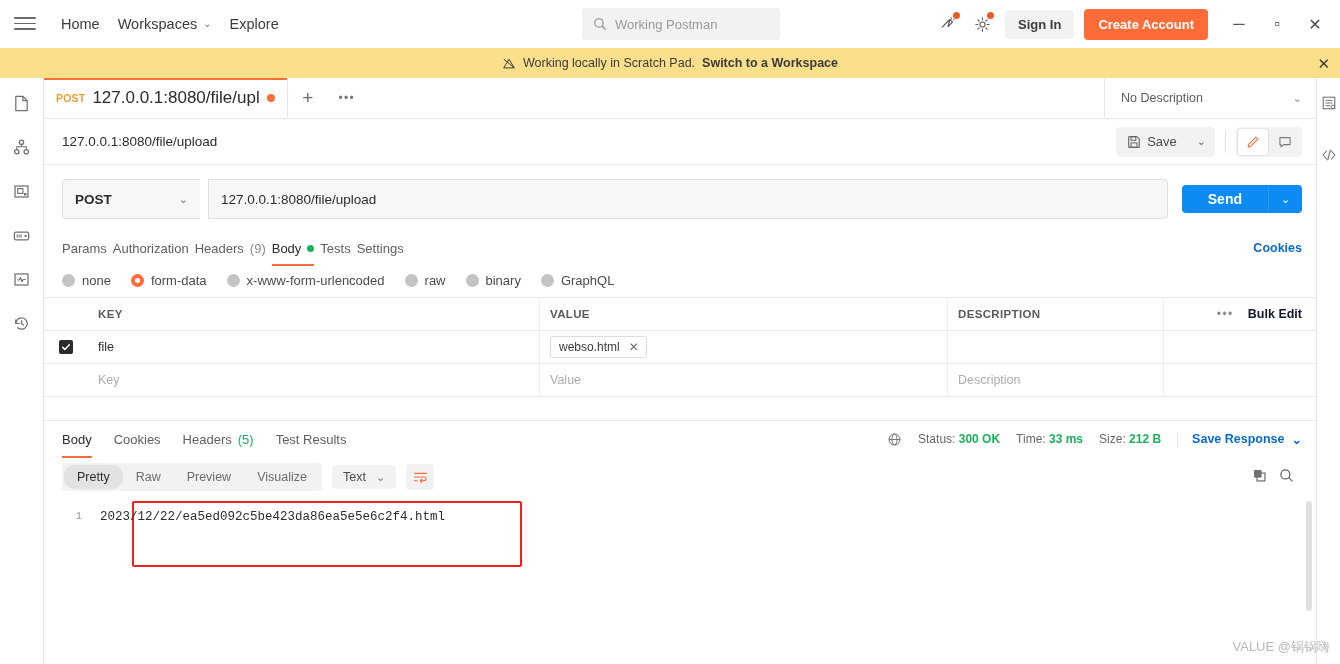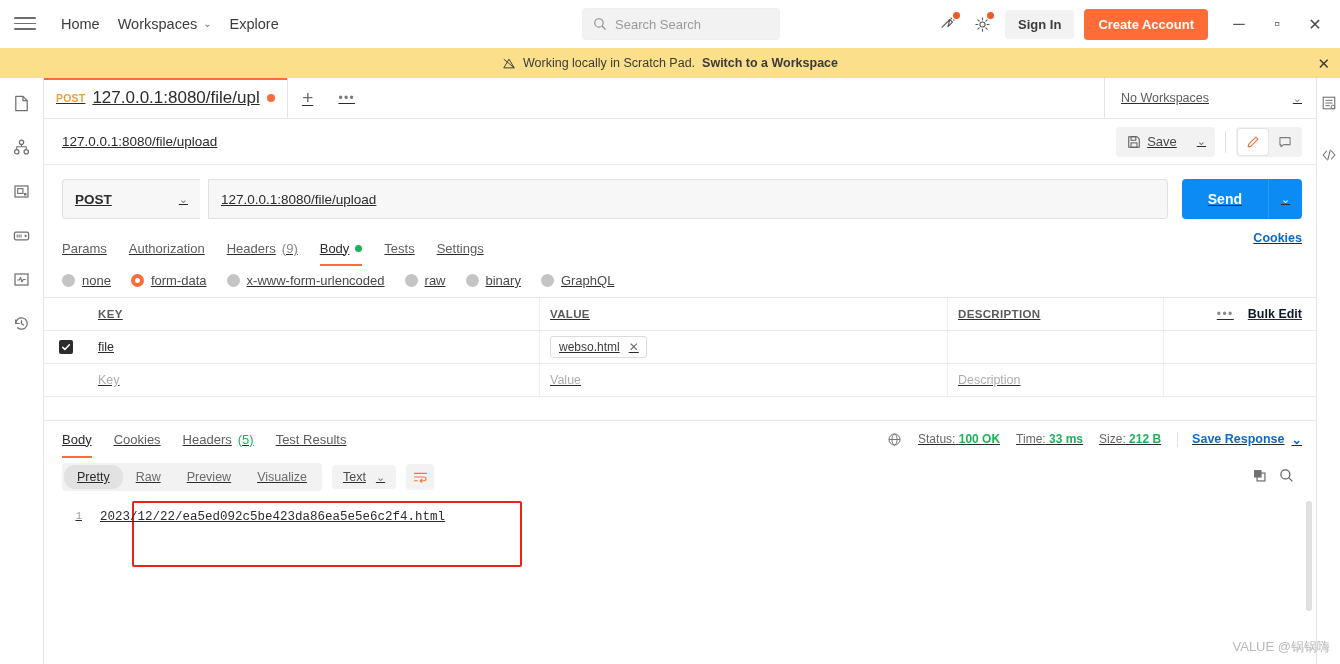--- a/index.html
+++ b/index.html
@@ -44,21 +44,21 @@
     color:#4a4a4a; cursor:pointer; }
 
   
   .banner { height: 30px; background:#fbdf8b; display:flex; align-items:center;
     justify-content:center; position:relative; font-size:12.5px; color:#3b3b3b; gap:7px;}
   .banner b { font-weight:700; }
   .banner .bclose { position:absolute; right: 10px; top: 50%; transform: translateY(-50%);
     font-size: 15px; color:#3b3b3b; cursor:pointer; line-height:1;}
 
   
-  .bodyrow { display:flex; height: 586px; text-decoration: underline; }
+  .bodyrow { display:flex; height: 586px; }
   .leftrail { width: 44px; border-right: 1px solid #e6e6e6; background:#fff;
     display:flex; flex-direction:column; align-items:center; padding-top: 10px; gap: 14px; }
   .rail-ic { width: 32px; height: 30px; display:flex; align-items:center;
     justify-content:center; cursor:pointer; color:#6f6f6f; }
   .rightrail { width: 24px; border-left: 1px solid #e6e6e6; background:#fff;
     display:flex; flex-direction:column; align-items:center; padding-top: 10px; gap: 22px;}
   .rightrail .rail-ic { width: 22px; }
   .center { flex: 1; display:flex; flex-direction:column; min-width: 0; }
 
   
@@ -99,30 +99,30 @@
 
   
   .urlrow { display:flex; align-items:center; padding: 14px 14px 12px 18px; gap: 8px; }
   .methodbox { width: 138px; height: 40px; background:#f7f7f7; border:1px solid #e0e0e0;
     border-right:none; border-radius: 4px 0 0 4px; display:flex; align-items:center;
     padding: 0 12px; font-size:13.5px; color:#2c2c2c; font-weight:600; cursor:pointer;}
   .methodbox .chev { margin-left:auto; color:#7b7b7b; font-weight:400; font-size:11px;}
   .urlbox { flex:1; height: 40px; background:#f7f7f7; border:1px solid #e0e0e0;
     border-radius: 0 4px 4px 0; display:flex; align-items:center; padding: 0 12px;
     font-size:13.5px; color:#2c2c2c; cursor:text; }
-  .sendgrp { display:flex; height: 40px; border-radius:4px; overflow:hidden; margin-left: 6px;}
+  .sendgrp { display:flex; height: 28px; border-radius:4px; overflow:hidden; margin-left: 6px;}
   .sendbtn { background:#0d8bf5; color:#fff; font-size:14px; font-weight:700;
     padding: 0 26px; display:flex; align-items:center; cursor:pointer;}
   .sendcaret { background:#0d8bf5; color:#fff; width: 34px; display:flex;
     align-items:center; justify-content:center; cursor:pointer; font-size:11px;
     border-left: 1px solid #2c9bf7;}
 
   
-  .reqtabs { display:flex; padding: 0 14px 0 18px; height: 34px;
-    gap: 22px; position:relative;}
+  .reqtabs { display:flex; align-items:center; padding: 0 14px 0 18px; height: 34px;
+    gap: 6px; position:relative;}
   .rt { font-size: 13px; color:#5f5f5f; height: 100%; display:flex; align-items:center;
     gap:6px; cursor:pointer; position:relative; }
   .rt.active { color:#2c2c2c; }
   .rt.active::after { content:""; position:absolute; left:0; right:0; bottom:-1px;
     height:2px; background:#ff6c37; }
   .rt .cnt { color:#8a8a8a; }
   .greendot { width:7px; height:7px; border-radius:50%; background:#1bb35a; }
   .cookies { margin-left:auto; font-size:12.5px; color:#0b6bcb; cursor:pointer;
     font-weight:600;}
 
@@ -218,21 +218,21 @@
     </div>
     <div class="navlink">
       <span>Explore</span>
     </div>
 
     <div class="searchwrap">
       <svg width="14" height="14" viewBox="0 0 16 16">
         <circle cx="6.8" cy="6.8" r="4.8" fill="none" stroke="#8d8d8d" stroke-width="1.3"></circle>
         <line x1="10.3" y1="10.3" x2="14.3" y2="14.3" stroke="#8d8d8d" stroke-width="1.3"></line>
       </svg>
-      <span class="ph">Search Search</span>
+      <span class="ph">Working Postman</span>
     </div>
 
     <div class="right-top">
       <div class="iconbtn">
         <svg width="18" height="18" viewBox="0 0 20 20">
           <path d="M3 14 L12 5 M12 5 L15 8 L10 13 Z" fill="none" stroke="#5a5a5a" stroke-width="1.3" stroke-linejoin="round"></path>
           <path d="M13 3 l1.5 1.5 M16 5 l1 1" stroke="#5a5a5a" stroke-width="1.2"></path>
         </svg>
         <span class="dot-badge"></span>
       </div>
@@ -313,21 +313,21 @@
 
       <div class="tabstrip">
         <div class="rtab active">
           <span class="meth">POST</span>
           <span class="tname">127.0.0.1:8080/file/upl</span>
           <span class="unsaved"></span>
         </div>
         <div class="tabplus">+</div>
         <div class="tabdots">•••</div>
         <div class="envsel">
-          <span>No Workspaces</span>
+          <span>No Description</span>
           <span class="chev">⌄</span>
         </div>
       </div>
 
       <div class="titlerow">
         <div class="reqtitle">127.0.0.1:8080/file/upload</div>
         <div class="titleactions">
           <div class="savebtn">
             <div class="main">
               <svg width="14" height="14" viewBox="0 0 16 16">
@@ -479,21 +479,21 @@
           </div>
 
           <div class="respmeta">
             <svg width="15" height="15" viewBox="0 0 18 18">
               <circle cx="9" cy="9" r="6.6" fill="none" stroke="#6d6d6d" stroke-width="1.2"></circle>
               <ellipse cx="9" cy="9" rx="3" ry="6.6" fill="none" stroke="#6d6d6d" stroke-width="1.1"></ellipse>
               <line x1="2.4" y1="9" x2="15.6" y2="9" stroke="#6d6d6d" stroke-width="1.1"></line>
             </svg>
             <span>
               <span class="lbl">Status:</span>
-              <span class="v">100 OK</span>
+              <span class="v">300 OK</span>
             </span>
             <span>
               <span class="lbl">Time:</span>
               <span class="v">33 ms</span>
             </span>
             <span>
               <span class="lbl">Size:</span>
               <span class="v">212 B</span>
             </span>
             <span class="saveresp">

